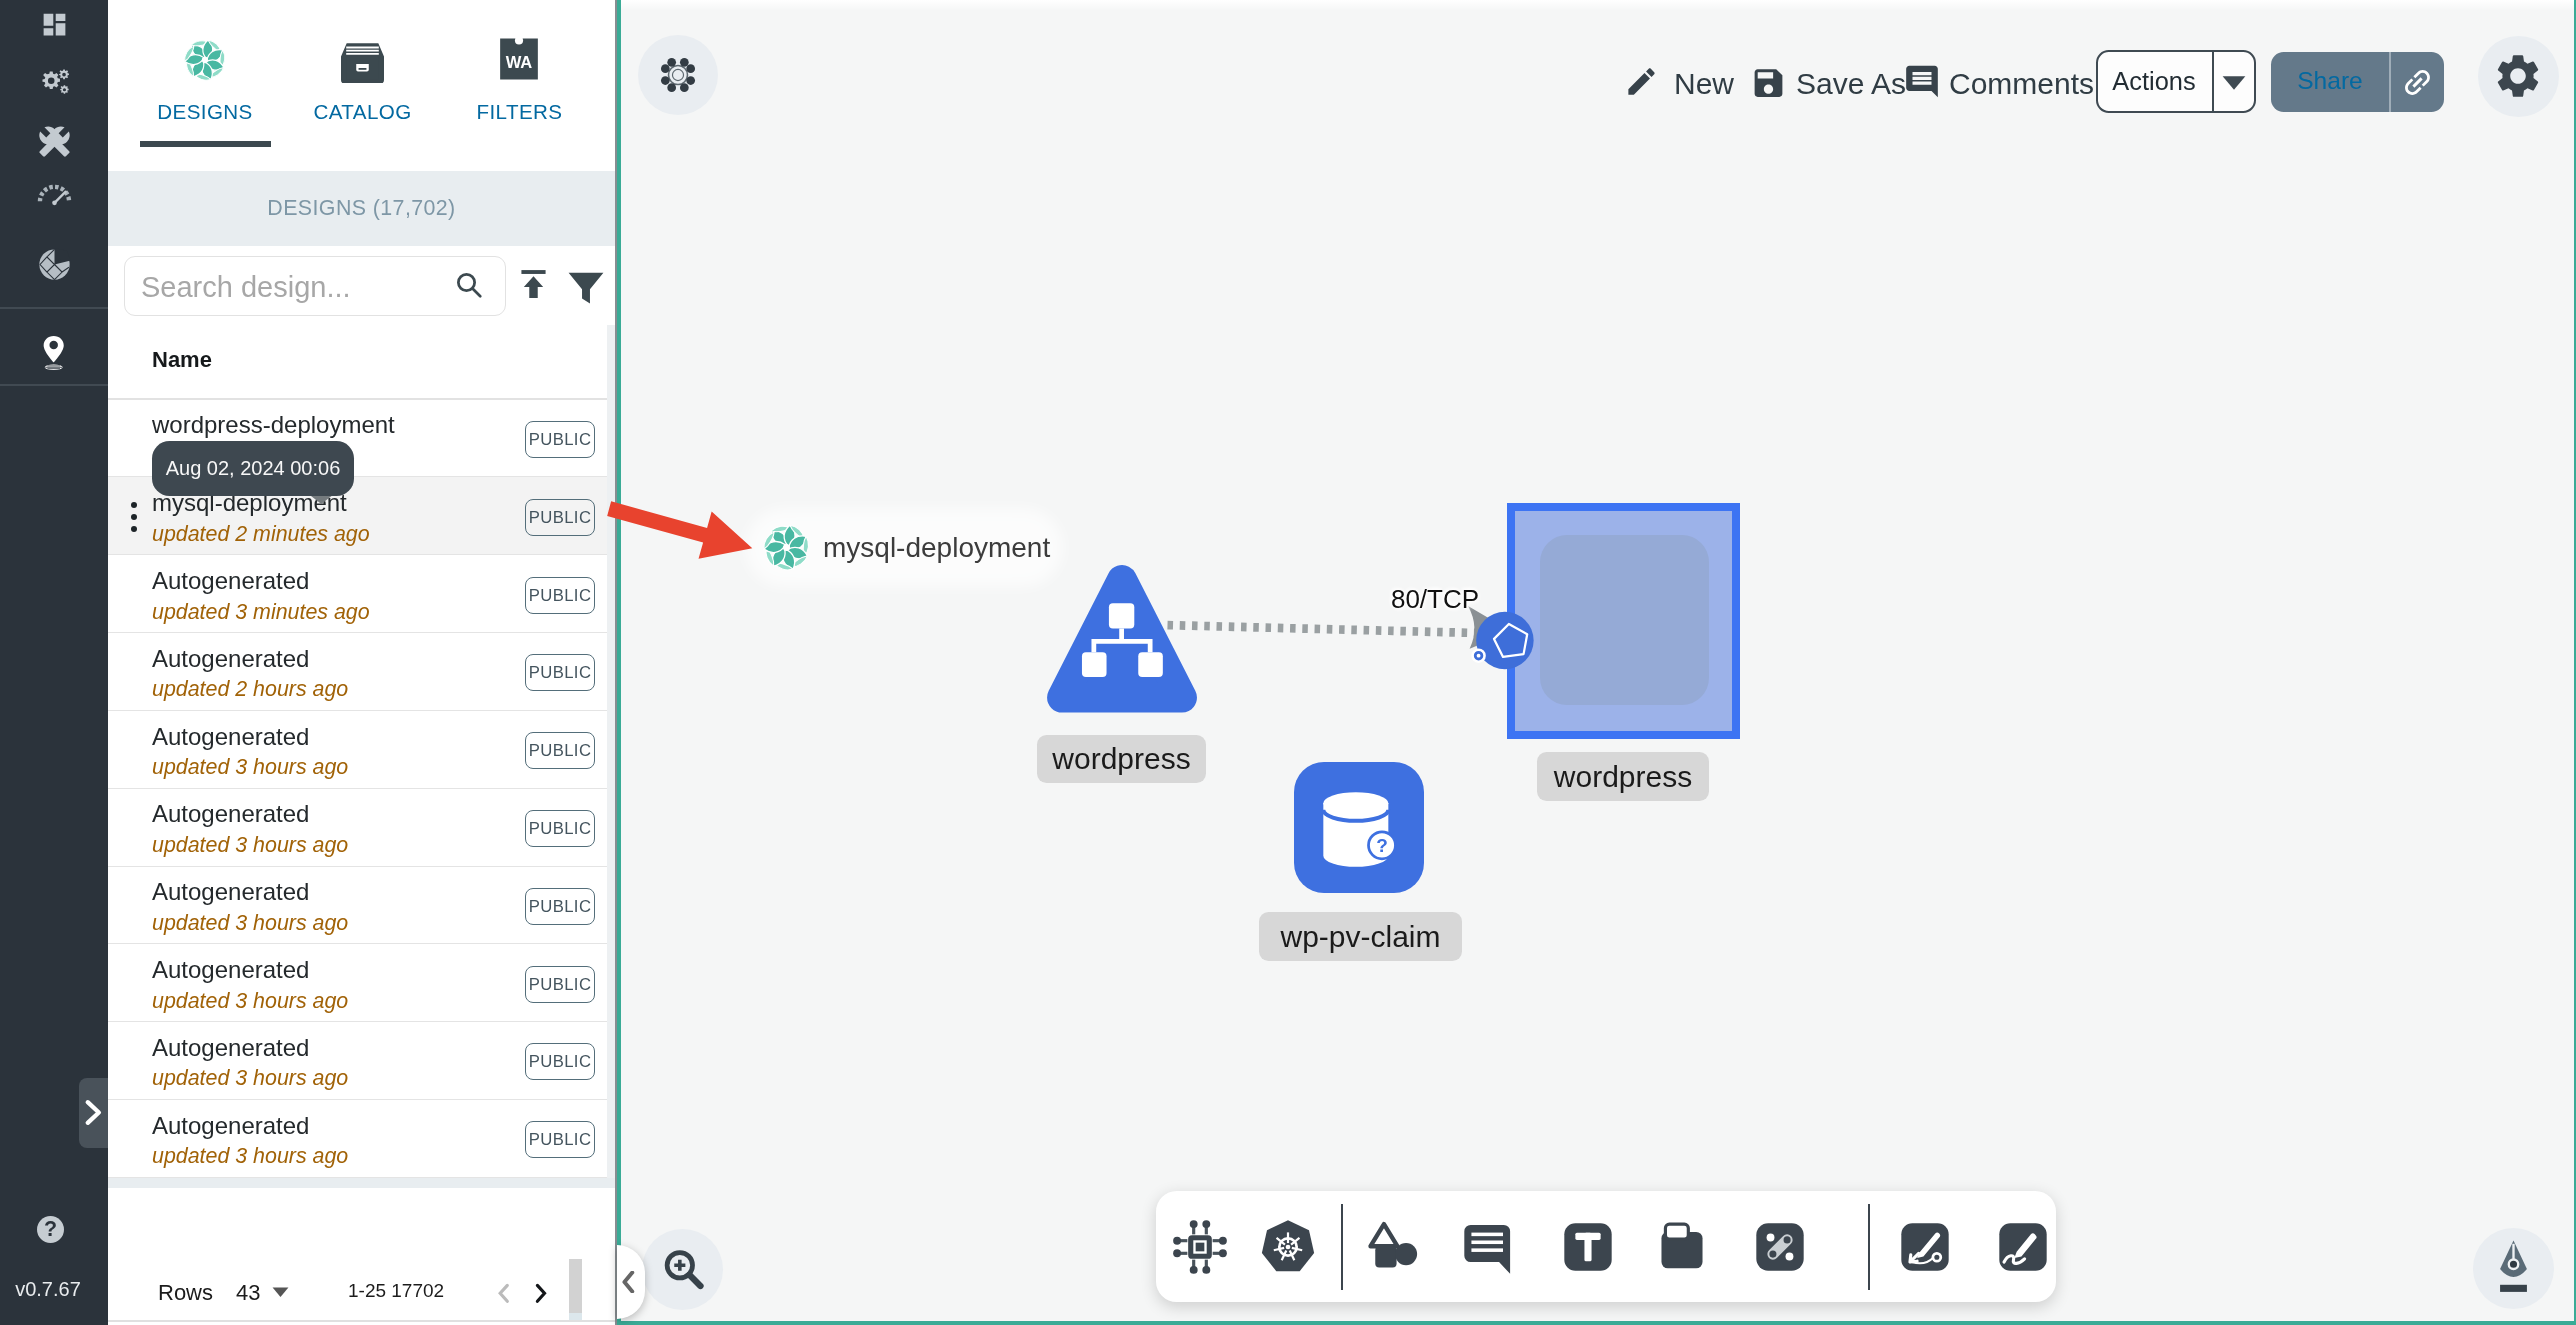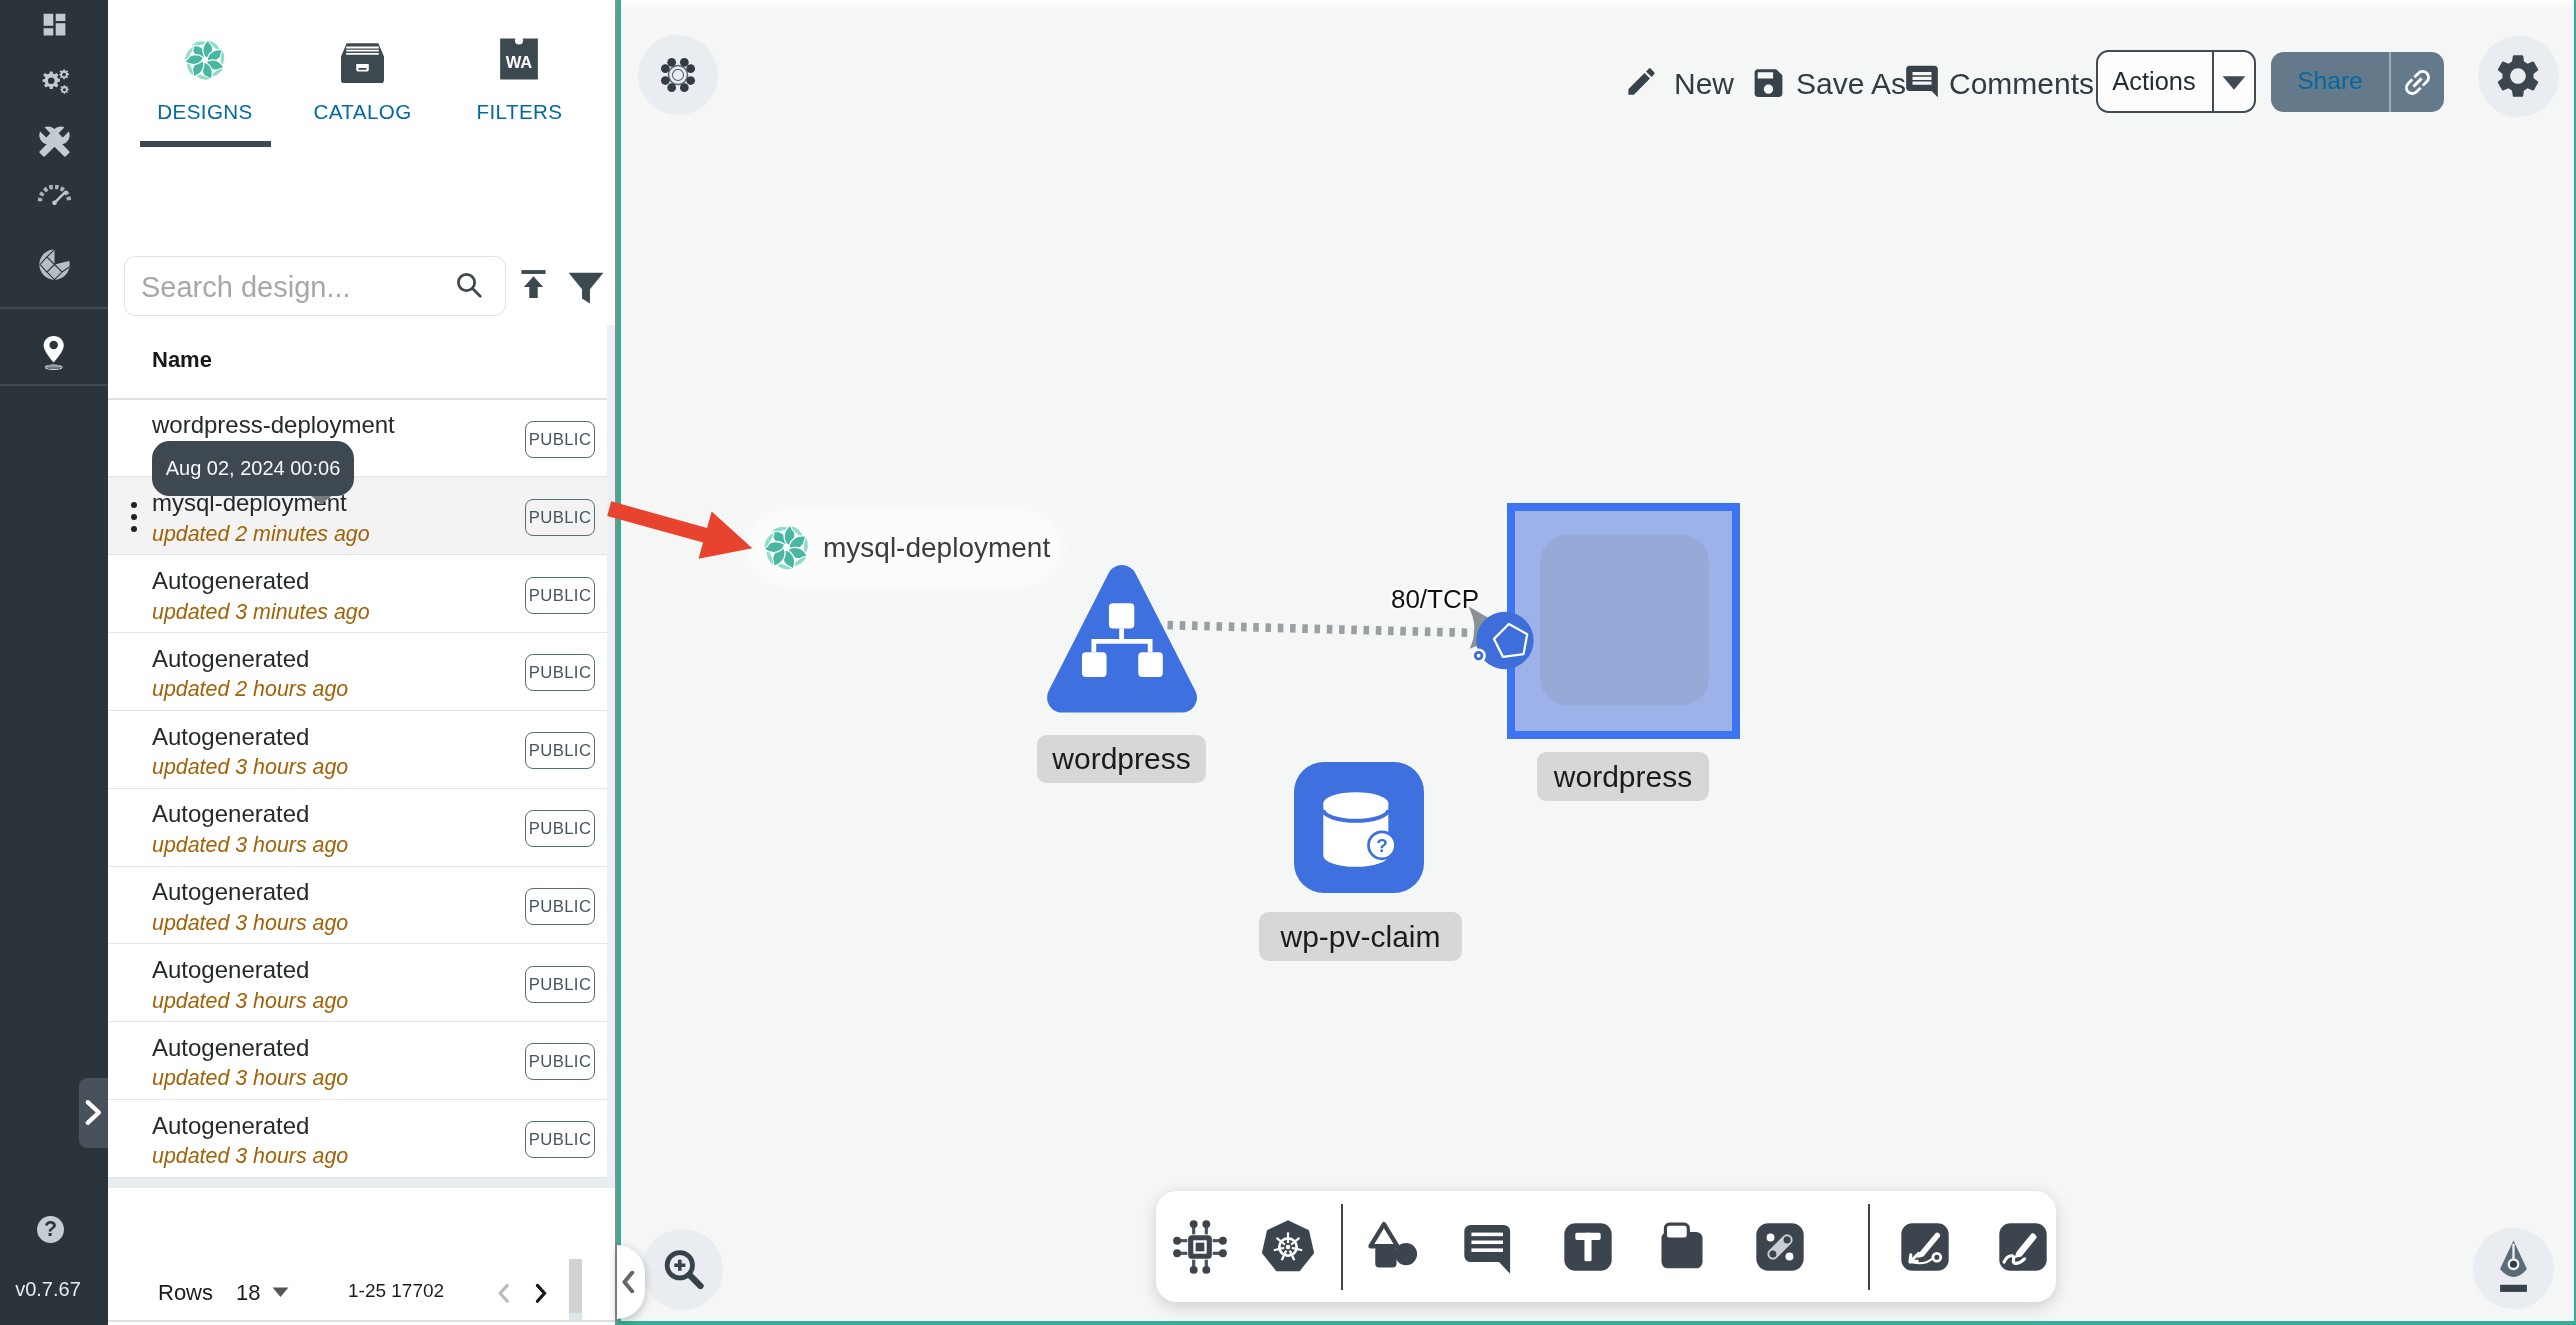--- a/index.html
+++ b/index.html
@@ -122,20 +122,21 @@
   <div class="abs tablabel" style="left:173px;top:100px;width:163px;text-align:center;">CATALOG</div>
 
   <svg class="abs" style="left:389px;top:37px" width="44" height="44" viewBox="0 0 28 28">
     <path d="M2 1 h24 v26 h-24 Z" fill="#3c494f"></path>
     <circle cx="14" cy="2.2" r="2.6" fill="#fff"></circle>
     <text x="14" y="19.5" font-size="10.5" font-weight="bold" fill="#fff" text-anchor="middle" font-family="Liberation Sans, sans-serif">WA</text>
   </svg>
   <div class="abs tablabel" style="left:332px;top:100px;width:159px;text-align:center;">FILTERS</div>
   <div class="abs" style="left:32px;top:141px;width:131px;height:6.4px;background:#3c494f;"></div>
 
+  <div class="abs" style="left:0;top:171px;width:507px;height:75px;background:#e8edf0;color:#7e97a6;font-size:21.4px;display:flex;align-items:center;justify-content:center;letter-spacing:0.4px;">DESIGNS (17,702)</div>
 
   <div class="abs" style="left:16px;top:256px;width:382px;height:60px;border:1.6px solid #e2e2e2;border-radius:11px;background:#fff;"></div>
   <div class="abs" style="left:33px;top:271px;font-size:29px;color:#a7a7a7;">Search design...</div>
   <svg class="abs" style="left:346px;top:270px" width="30" height="30" viewBox="0 0 24 24" fill="none" stroke="#3c494f" stroke-width="2.2">
     <circle cx="10" cy="10" r="6.5"></circle>
     <path d="M15 15 L21 21" stroke-linecap="round"></path>
   </svg>
 
   <svg class="abs" style="left:411px;top:268px" width="29" height="38" viewBox="0 0 24 30" fill="#3c494f">
     <rect x="2" y="1" width="20" height="3.2"></rect>
@@ -193,21 +194,21 @@
     <div class="abs chip" style="top:1043px;">PUBLIC</div>
     <div class="abs" style="left:0;top:1099px;width:499px;height:1.2px;background:#e4e4e4;"></div>
     <div class="abs rowname" style="left:44px;top:1112px;">Autogenerated</div>
     <div class="abs rowsub" style="left:44px;top:1144px;">updated 3 hours ago</div>
     <div class="abs chip" style="top:1121px;">PUBLIC</div>
     <div class="abs" style="left:0;top:1177px;width:499px;height:1.2px;background:#e4e4e4;"></div>
   </div>
 
   <div class="abs" style="left:0;top:1178px;width:507px;height:9.5px;background:#e8edf0;"></div>
   <div class="abs" style="left:50px;top:1280px;font-size:22px;color:#1c1c1c;">Rows</div>
-  <div class="abs" style="left:128px;top:1280px;font-size:22px;color:#1c1c1c;">18</div>
+  <div class="abs" style="left:128px;top:1280px;font-size:22px;color:#1c1c1c;">43</div>
   <svg class="abs" style="left:163px;top:1286px" width="19" height="12.7" viewBox="0 0 24 16" fill="#555">
       <path d="M2 2 h20 L12 14 Z"></path>
     </svg>
   <div class="abs" style="left:240px;top:1280px;font-size:19px;color:#1c1c1c;">1-25 17702</div>
   <svg class="abs" style="left:389px;top:1283px" width="12.7" height="20.6" viewBox="0 0 16 26">
       <path d="M13 3 L4 13 L13 23" fill="none" stroke="#bbbbbb" stroke-width="4" stroke-linecap="round"></path>
     </svg>
   <svg class="abs" style="left:427px;top:1283px" width="12.7" height="20.6" viewBox="0 0 16 26">
       <path d="M3 3 L12 13 L3 23" fill="none" stroke="#14171a" stroke-width="4" stroke-linecap="round"></path>
     </svg>

